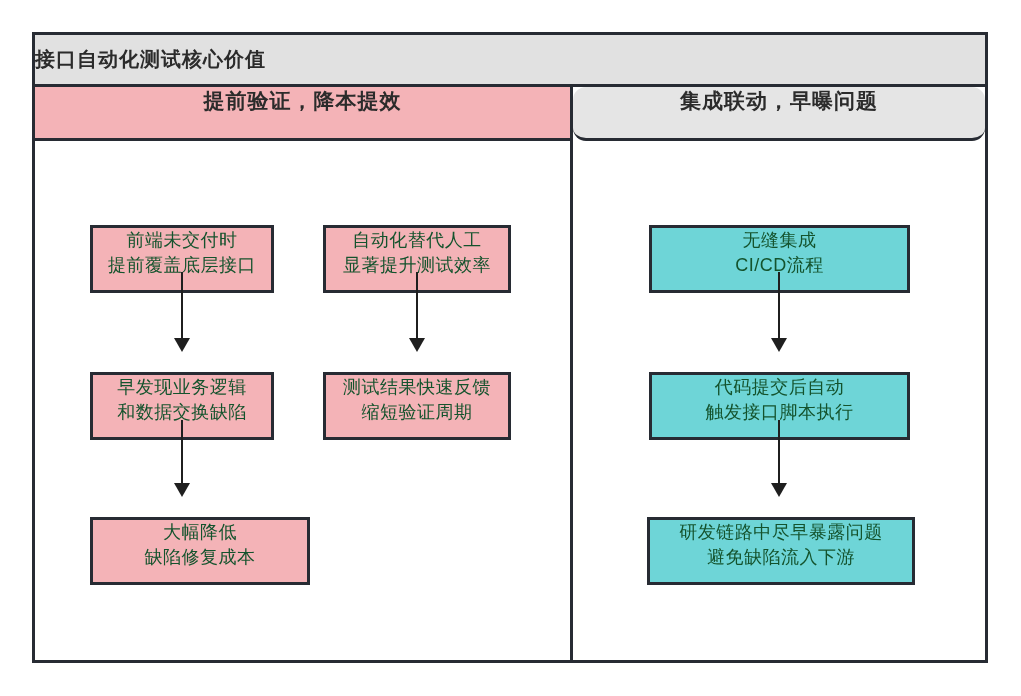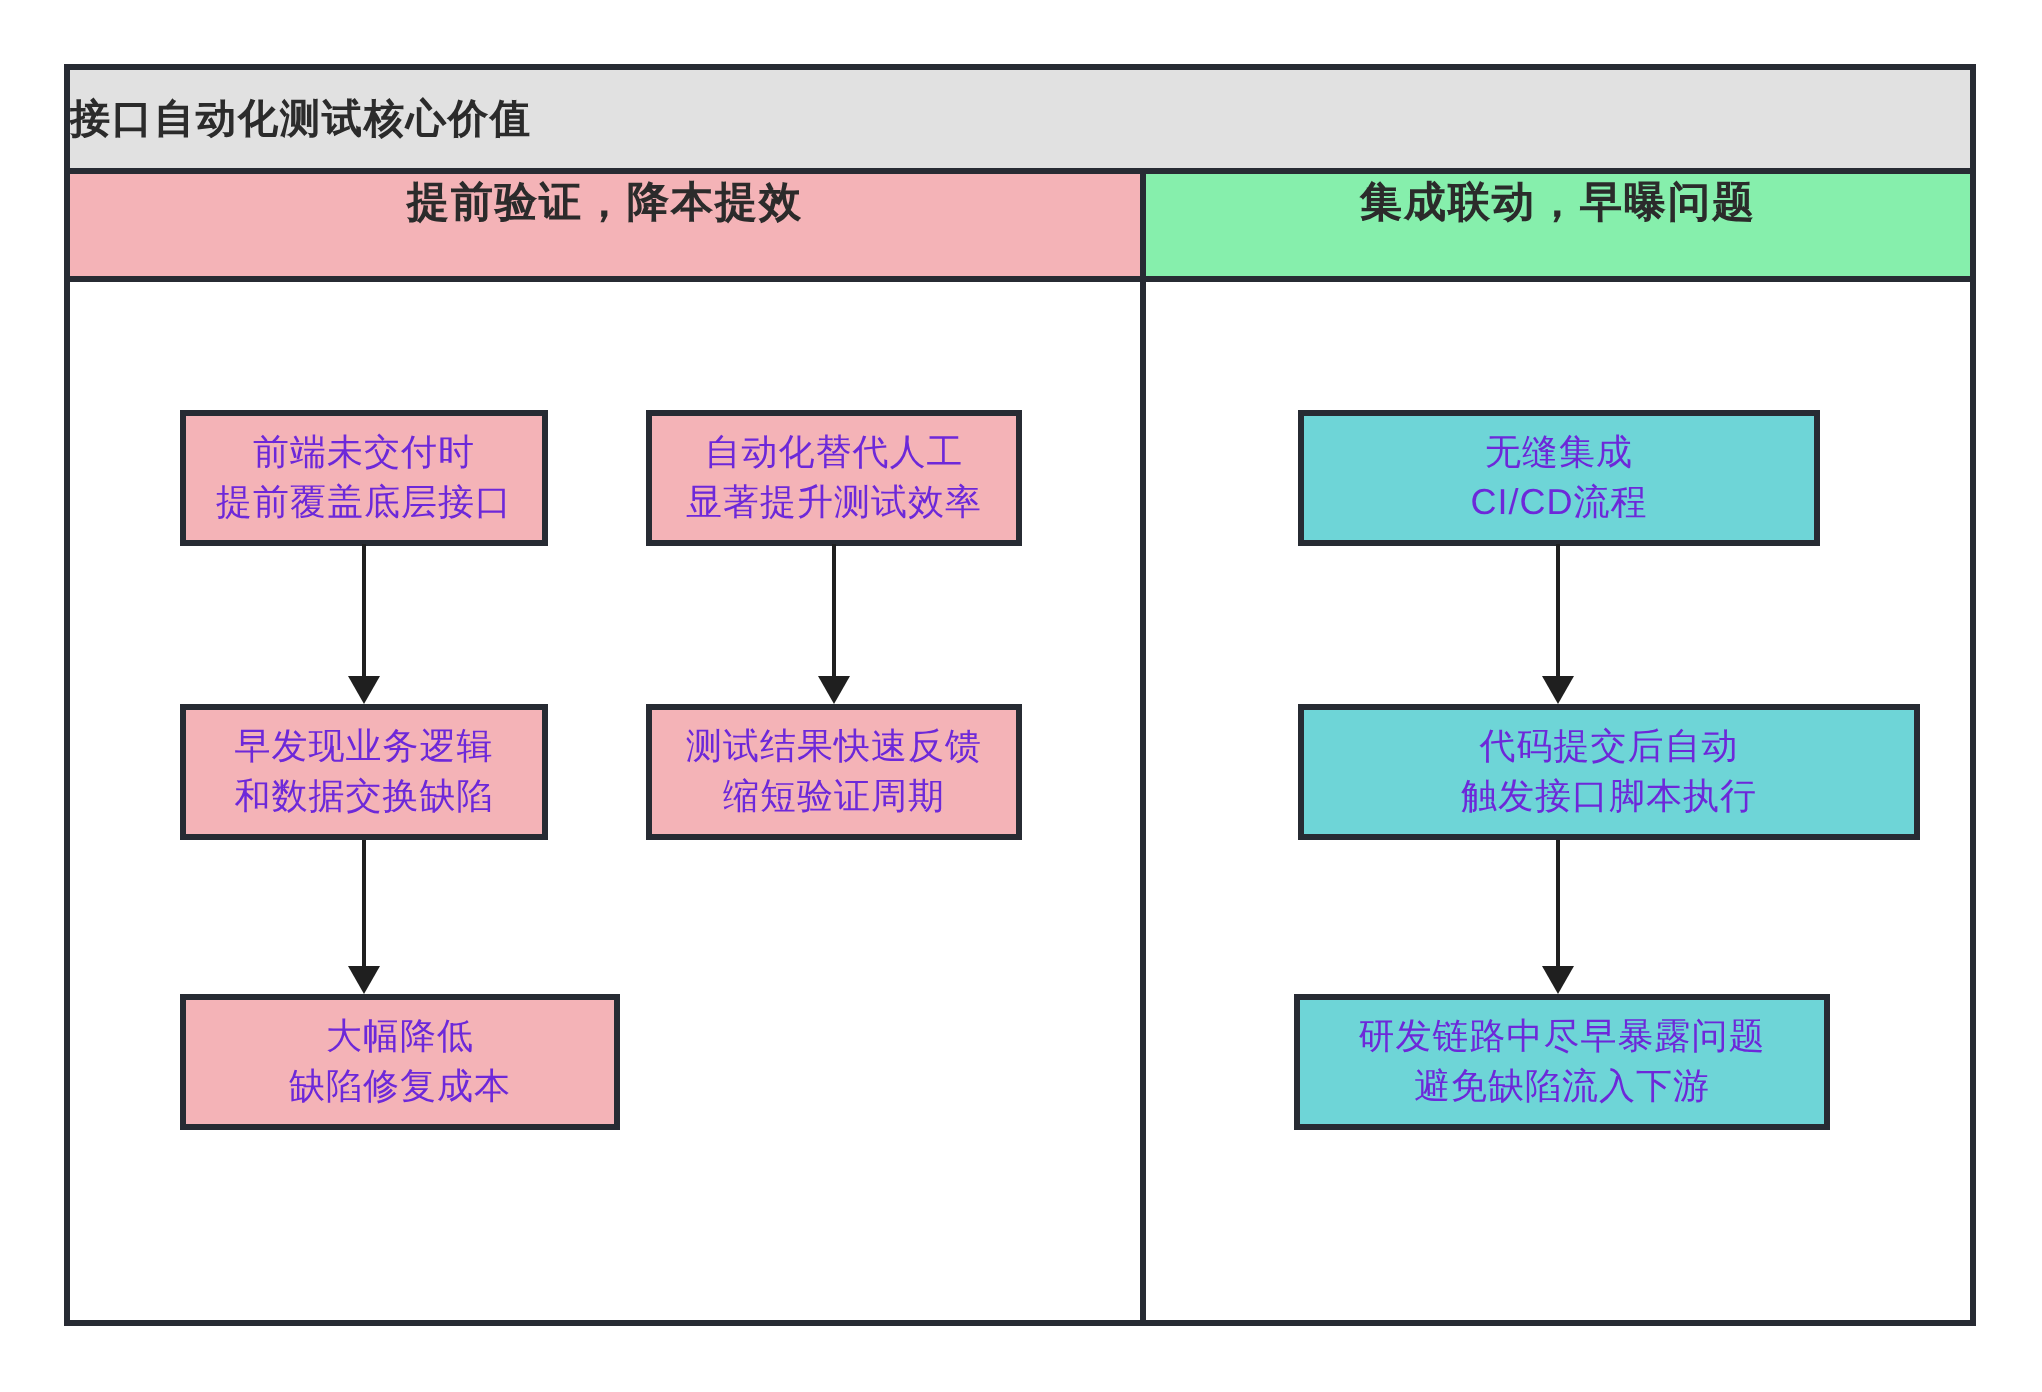--- a/index.html
+++ b/index.html
@@ -52,21 +52,22 @@
   }
   .col-header.left {
     left: 35px;
     width: 538px;
     border-right: 3px solid #272b33;
     background: #f4b3b7;
   }
   .col-header.right {
     left: 573px;
     width: 412px;
-    background: #86efac;
+    background: #e5e5e5;
+    border-radius: 13px;
   }
   .col-body {
     position: absolute;
     top: 141px;
     height: 519px;
     box-sizing: border-box;
     background: #ffffff;
   }
   .col-body.left {
     left: 35px;
@@ -77,26 +78,26 @@
     left: 573px;
     width: 412px;
   }
   .node {
     position: absolute;
     box-sizing: border-box;
     border: 3px solid #272b33;
     display: flex;
     flex-direction: column;
     align-items: center;
-    justify-content: center;
     text-align: center;
     font-size: 18px;
     line-height: 25px;
-    color: #6d28d9;
+    color: #14532d;
     letter-spacing: 0.5px;
+    margin-top: 20px;
   }
   .node.pink { background: #f4b3b7; }
   .node.teal { background: #6ed5d7; }
   .arrow {
     position: absolute;
     width: 16px;
     display: flex;
     flex-direction: column;
     align-items: center;
   }
@@ -167,21 +168,21 @@
   </div>
 
   <div class="node teal" style="left:649px; top:205px; width:261px; height:68px;">
     <div>无缝集成</div>
     <div>CI/CD流程</div>
   </div>
   <div class="arrow" style="left:771px; top:272px;">
     <div class="shaft" style="height:66px;"></div>
     <div class="head"></div>
   </div>
-  <div class="node teal" style="left:649px; top:352px; width:311px; height:68px;">
+  <div class="node teal" style="left:649px; top:352px; width:261px; height:68px;">
     <div>代码提交后自动</div>
     <div>触发接口脚本执行</div>
   </div>
   <div class="arrow" style="left:771px; top:420px;">
     <div class="shaft" style="height:63px;"></div>
     <div class="head"></div>
   </div>
   <div class="node teal" style="left:647px; top:497px; width:268px; height:68px;">
     <div>研发链路中尽早暴露问题</div>
     <div>避免缺陷流入下游</div>

